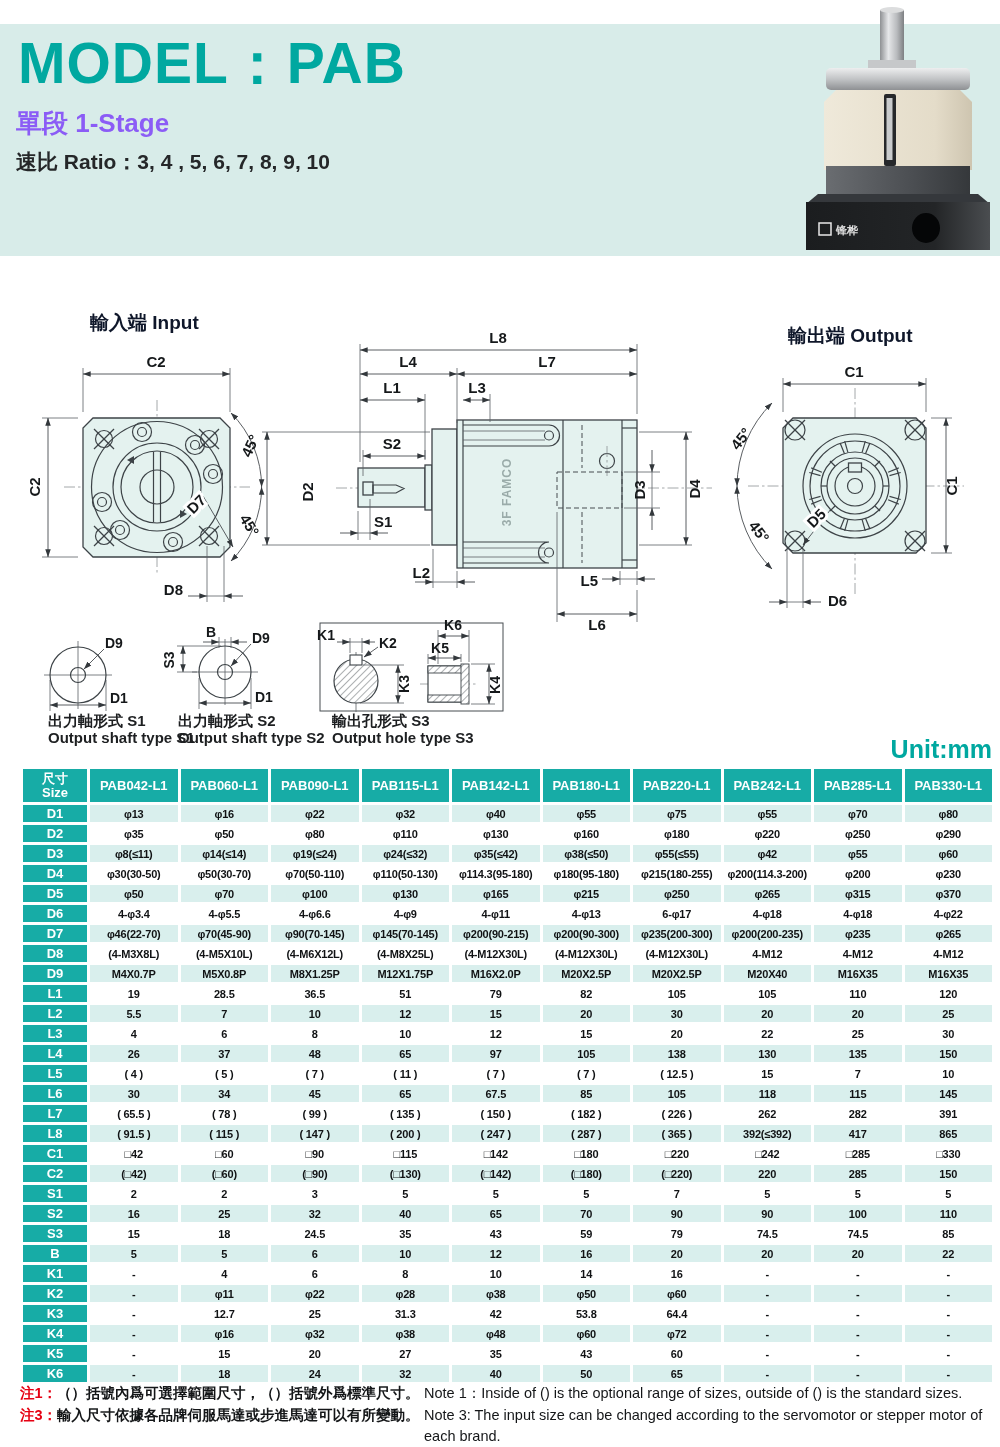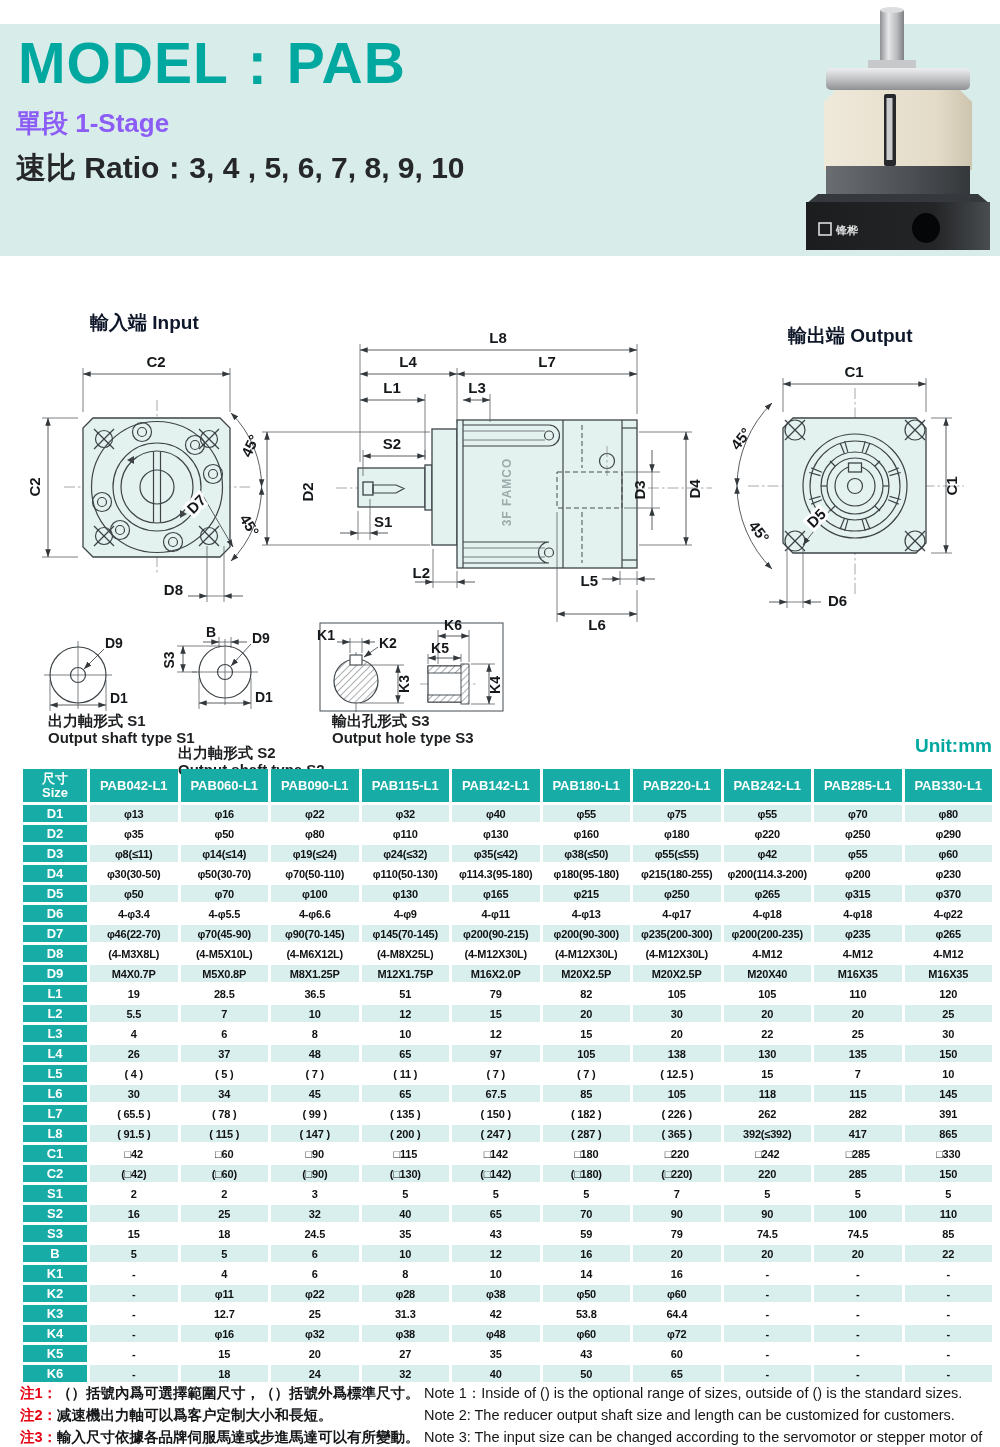--- a/index.html
+++ b/index.html
@@ -3,48 +3,48 @@
 <meta charset="utf-8">
 <style>
   html,body{margin:0;padding:0;background:#fff;}
   .page{position:relative;width:1000px;height:1447px;background:#fff;overflow:hidden;
         font-family:"Liberation Sans","DejaVu Sans",sans-serif;}
 
   
   .banner{position:absolute;left:0;top:24px;width:1000px;height:232px;background:#D8ECE9;}
   .title{position:absolute;left:18px;top:26px;font-size:57px;font-weight:bold;color:#00A8A0;letter-spacing:1px;}
   .stage{position:absolute;left:16px;top:106px;font-size:26px;font-weight:bold;color:#8b5cf6;}
-  .ratio{position:absolute;left:16px;top:148px;font-size:30px;font-weight:bold;color:#252729;}
+  .ratio{position:absolute;left:16px;top:148px;font-size:21px;font-weight:bold;color:#252729;}
   .photo{position:absolute;left:798px;top:2px;width:200px;height:250px;}
 
   
   .sec-heading{position:absolute;left:15px;top:260px;font-size:30px;font-weight:bold;color:#00A8A0;}
   .io-label{position:absolute;font-size:19px;font-weight:bold;color:#0f172a;}
   .io-input{left:90px;top:310px;}
   .io-output{left:788px;top:310px;margin-top:13px;}
-  .unit{position:absolute;right:8px;top:735px;font-size:19px;font-weight:bold;color:#00A8A0;}
+  .unit{position:absolute;right:8px;top:735px;font-size:25px;font-weight:bold;color:#00A8A0;}
 
   
   .drawings{position:absolute;left:0;top:300px;width:1000px;height:465px;}
   .part{fill:#E4F2EF;stroke:#3D4347;stroke-width:1.3;}
   .pline{fill:none;stroke:#3D4347;stroke-width:1.2;}
   .thin{fill:none;stroke:#5A6064;stroke-width:0.8;}
   .ext{stroke:#5A6064;stroke-width:0.8;fill:none;}
   .dim{stroke:#474C50;stroke-width:0.9;fill:none;marker-start:url(#ar);marker-end:url(#ar);}
   .dimE{stroke:#474C50;stroke-width:0.9;fill:none;marker-end:url(#ar);}
   .cl{stroke:#858B8F;stroke-width:0.75;fill:none;stroke-dasharray:11 3 2.5 3;}
   .dash{stroke:#474C50;stroke-width:1;fill:none;stroke-dasharray:5 3;}
   .lbl{font:bold 15px "Liberation Sans","DejaVu Sans",sans-serif;fill:#15181A;}
   .lbl-s{font:bold 14px "Liberation Sans","DejaVu Sans",sans-serif;fill:#15181A;}
   .halo{paint-order:stroke;stroke:#fff;stroke-width:6px;}
   .logo-txt{font:bold 12px "Liberation Sans","DejaVu Sans",sans-serif;fill:#9AABA9;letter-spacing:1px;}
 
   
   .caption{position:absolute;font-size:15px;font-weight:bold;color:#1D1F21;line-height:17px;}
-  .cap-s1{left:48px;top:712px;} .cap-s2{left:178px;top:712px;margin-top:32px;} .cap-s3{left:332px;top:712px;}
+  .cap-s1{left:48px;top:712px;} .cap-s2{left:178px;top:712px;} .cap-s3{left:332px;top:712px;}
 
   
   .spec-table{position:absolute;left:20px;top:766px;width:975px;border-collapse:separate;border-spacing:3px;table-layout:fixed;}
   .spec-table th,.spec-table td{padding:0;margin:0;text-align:center;vertical-align:middle;white-space:nowrap;overflow:visible;}
   .spec-table thead th{background:#17ACA6;color:#fff;font-size:13px;font-weight:bold;height:33px;}
   .spec-table thead th.corner-th{width:64px;font-size:13px;line-height:14px;}
   .spec-table tbody th{background:#17ACA6;color:#fff;font-size:13px;font-weight:bold;height:17px;}
   .spec-table tbody td{font-size:11px;font-weight:bold;color:#101214;height:17px;letter-spacing:-0.2px;}
   .spec-table tr.tint td{background:#D9EFED;}
   .spec-table tr.plain td{background:#FFFFFF;}
@@ -537,21 +537,21 @@
           <td>φ370</td>
         </tr>
         <tr class="plain">
           <th>D6</th>
           <td>4-φ3.4</td>
           <td>4-φ5.5</td>
           <td>4-φ6.6</td>
           <td>4-φ9</td>
           <td>4-φ11</td>
           <td>4-φ13</td>
-          <td>4-φ17</td>
+          <td>6-φ17</td>
           <td>4-φ18</td>
           <td>4-φ18</td>
           <td>4-φ22</td>
         </tr>
         <tr class="tint">
           <th>D7</th>
           <td>φ46(22-70)</td>
           <td>φ70(45-90)</td>
           <td>φ90(70-145)</td>
           <td>φ145(70-145)</td>
@@ -846,17 +846,16 @@
           <td>65</td>
           <td>-</td>
           <td>-</td>
           <td>-</td>
         </tr>
       </tbody>
   </table>
 
   <div class="notes" id="notes">
       <div class="note-row"><span class="note-label">注1：</span><span class="note-cn">（）括號內爲可選擇範圍尺寸，（）括號外爲標準尺寸。</span><span class="note-en">Note 1：Inside of () is the optional range of sizes, outside of () is the standard sizes.</span></div>
-      <div class="note-row"><span class="note-label">注2：</span><span class="note-cn">减速機出力軸可以爲客户定制大小和長短。</span><span class="note-en">Note 2: The reducer output shaft size and length can be customized for customers.</span></div>
       <div class="note-row"><span class="note-label">注3：</span><span class="note-cn">輸入尺寸依據各品牌伺服馬達或步進馬達可以有所變動。</span><span class="note-en">Note 3: The input size can be changed according to the servomotor or stepper motor of each brand.</span></div>
     </div>
 
 </div>
 
 </body></html>

